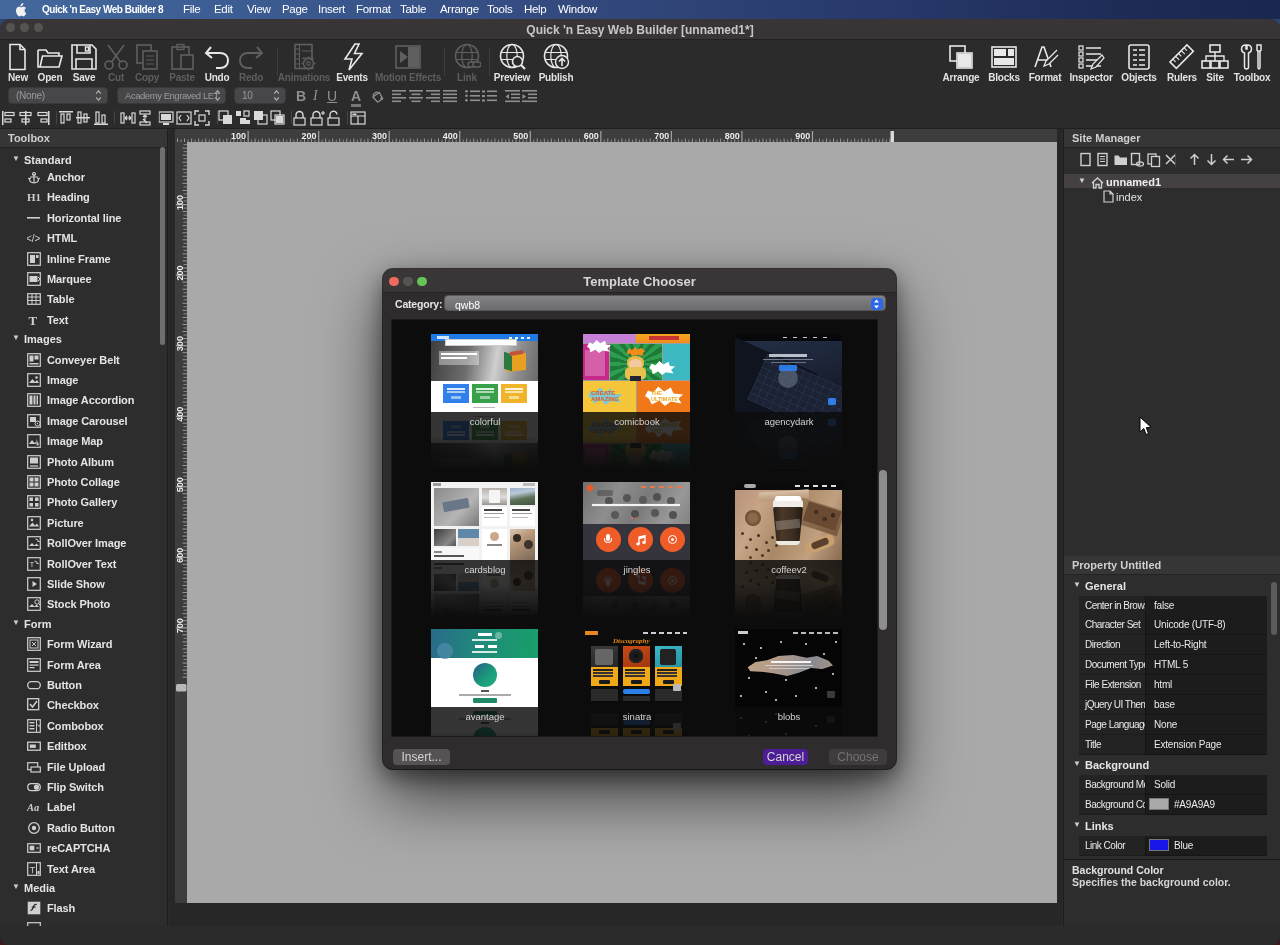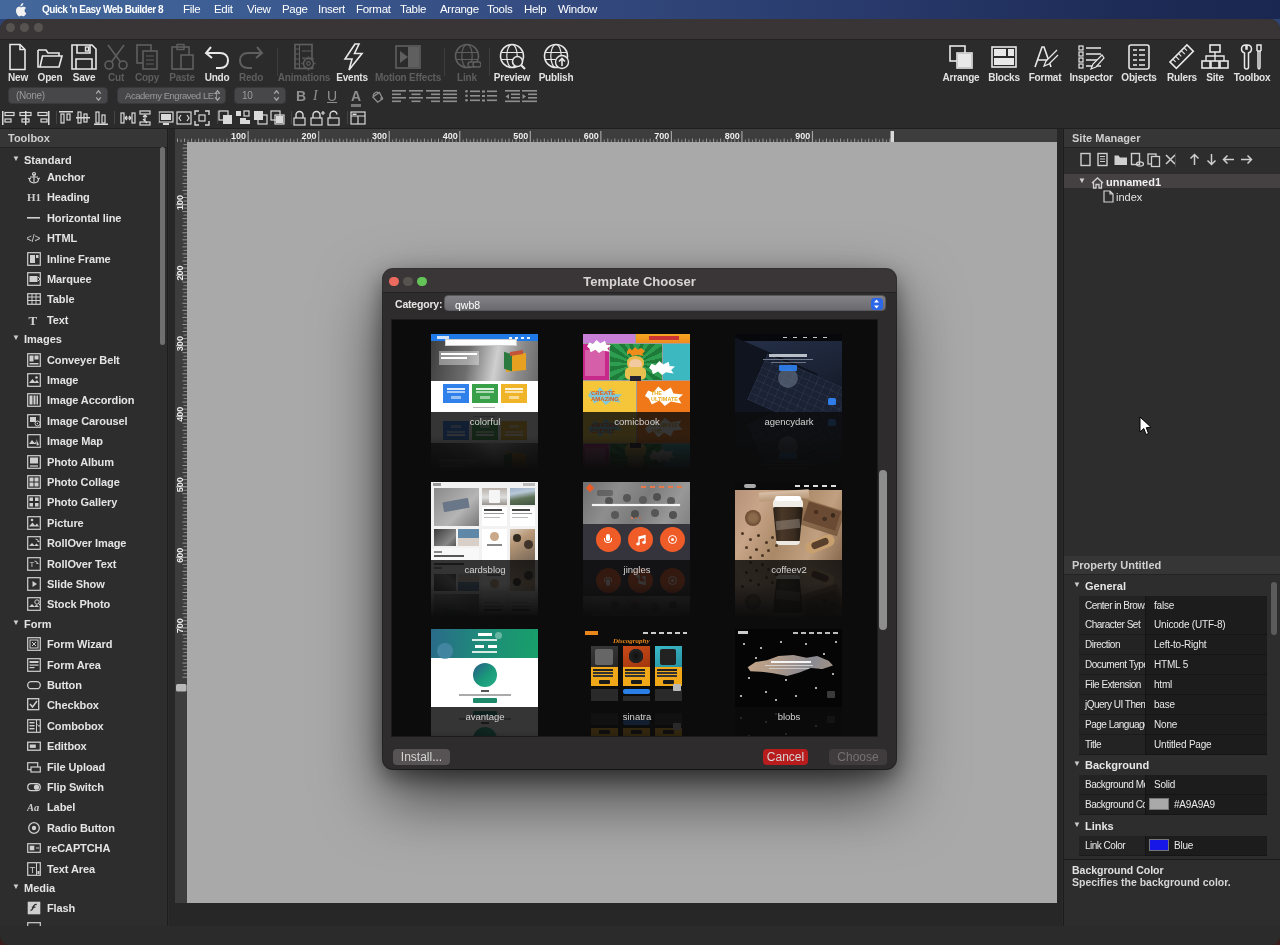--- a/index.html
+++ b/index.html
@@ -83,20 +83,21 @@
     <span class="mi" style="left:440px">Arrange</span>
     <span class="mi" style="left:487px">Tools</span>
     <span class="mi" style="left:524px">Help</span>
     <span class="mi" style="left:558px">Window</span>
   </div>
 <div id="window">
     <div id="titlebar">
       <div class="tl" style="left:6px"></div>
       <div class="tl" style="left:20px"></div>
       <div class="tl" style="left:34px"></div>
+      <div id="wintitle">Quick 'n Easy Web Builder [unnamed1*]</div>
     </div>
     <div id="toolbar1">
       <div class="tbtn" style="left:-27px;top:3px;width:90px">
         <svg width="28" height="28" viewBox="0 0 28 28" style="">
           <path d="M6 1.5 H16 L21 6.5 V26.5 H6 Z" fill="none" stroke="#e8e8e8" stroke-width="1.6"></path>
           <path d="M16 1.5 V6.5 H21" fill="none" stroke="#e8e8e8" stroke-width="1.6"></path>
         </svg>
         <div class="tlabel">New</div>
       </div>
       <div class="tbtn" style="left:5px;top:3px;width:90px">
@@ -1204,21 +1205,21 @@
       <div class="prow" style="top:566.1499999999999px">
         <div class="lab">jQuery UI Theme</div>
         <div class="val" style="padding-left:8px">base</div>
       </div>
       <div class="prow" style="top:586.0799999999998px">
         <div class="lab">Page Language</div>
         <div class="val" style="padding-left:8px">None</div>
       </div>
       <div class="prow" style="top:606.0099999999998px">
         <div class="lab">Title</div>
-        <div class="val" style="padding-left:8px">Untitled Page</div>
+        <div class="val" style="padding-left:8px">Extension Page</div>
       </div>
       <div class="psect" style="top:627.4399999999997px">
         <span class="chev">▼</span>
         <span class="stx">Background</span>
       </div>
       <div class="prow" style="top:646.4399999999997px">
         <div class="lab">Background Mod</div>
         <div class="val" style="padding-left:8px">Solid</div>
       </div>
       <div class="prow" style="top:666.3699999999997px">
@@ -1625,15 +1626,15 @@
         <div style="position:absolute;left:92px;top:66px;width:1.5px;height:1.5px;background:#cfcfcf;border-radius:50%"></div>
         <div style="position:absolute;left:40px;top:70px;width:1.5px;height:1.5px;background:#cfcfcf;border-radius:50%"></div>
         <div style="position:absolute;left:5px;top:66px;width:1.5px;height:1.5px;background:#cfcfcf;border-radius:50%"></div>
         <div style="position:absolute;left:50px;top:50px;width:1.5px;height:1.5px;background:#cfcfcf;border-radius:50%"></div>
         <div style="position:absolute;left:10px;top:24px;width:88px;height:26px;background:linear-gradient(120deg,#c8a88a 0%,#b09a88 35%,#8a8a92 70%,#a89480 100%);clip-path:polygon(3% 55%,12% 35%,25% 28%,38% 12%,55% 8%,70% 18%,82% 12%,95% 30%,100% 48%,88% 62%,75% 58%,62% 75%,48% 88%,32% 78%,18% 72%,6% 70%)"></div>
         <div style="position:absolute;left:92px;top:62px;width:8px;height:7px;background:#3a3a3a;border-radius:1px"></div>
       </div>
       <div class="tname" style="left:317px;top:391px">blobs</div>
     </div>
     <div style="position:absolute;left:496px;top:201px;width:8px;height:160px;background:#8d8d8d;border-radius:4px"></div>
-    <div class="dbtn" style="left:10px;top:480px;width:57px;background:#575354">Install...</div>
-    <div class="dbtn" style="left:380px;top:480px;width:45px;background:#b91c1c">Cancel</div>
+    <div class="dbtn" style="left:10px;top:480px;width:57px;background:#575354">Insert...</div>
+    <div class="dbtn" style="left:380px;top:480px;width:45px;background:#4c1d95">Cancel</div>
     <div class="dbtn" style="left:446px;top:480px;width:58px;background:#403c3d;color:#767172">Choose</div>
   </div>
 </body></html>

